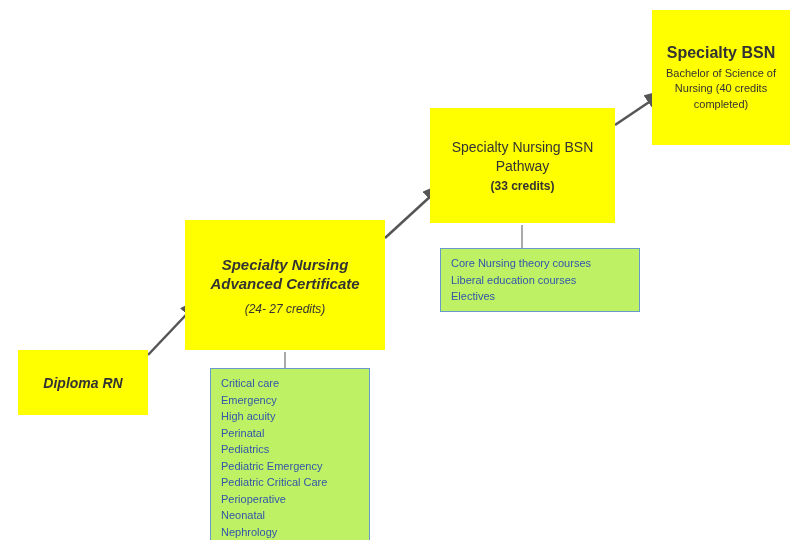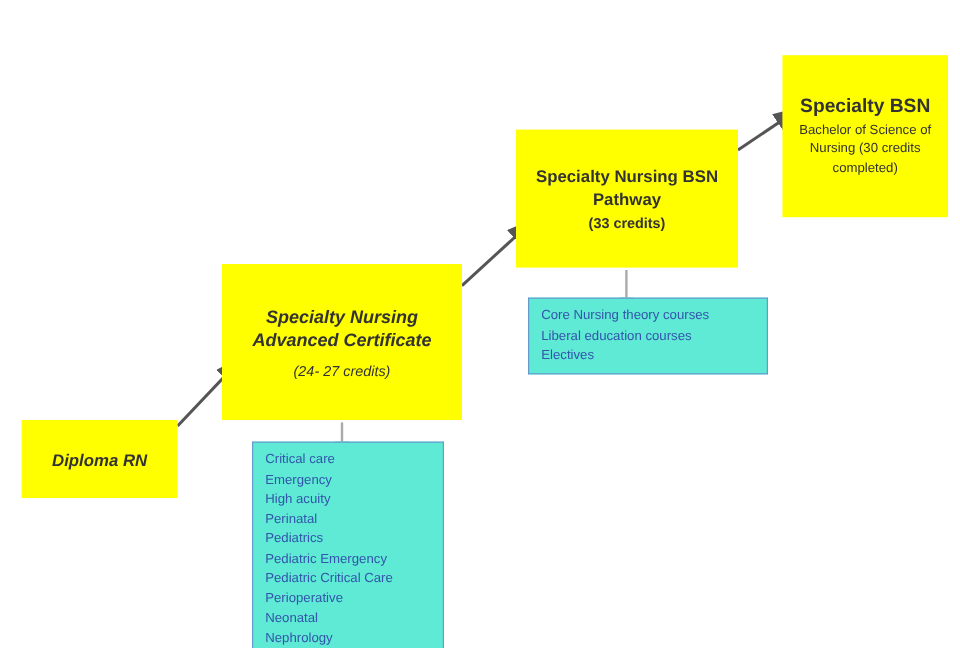--- a/index.html
+++ b/index.html
@@ -28,21 +28,21 @@
       justify-content: center;
       text-align: center;
       font-weight: bold;
       color: #333;
     }
 
     
     .info-box {
       position: absolute;
       border: 1.5px solid #6699cc;
-      background: #5eead4;
+      background: #bef264;
       padding: 6px 10px;
       font-size: 11px;
       color: #3355aa;
       line-height: 1.5;
     }
 
     
     .arrows-svg {
       position: absolute;
       top: 0;
@@ -86,38 +86,37 @@
     .box-bsn-pathway {
       left: 430px;
       top: 108px;
       width: 185px;
       height: 115px;
       flex-direction: column;
     }
 
     .box-bsn-pathway .main-title {
       font-size: 14px;
-      font-weight: bold;
+      font-weight: normal;
       line-height: 1.3;
       text-align: center;
     }
 
     .box-bsn-pathway .sub-title {
       font-size: 12px;
       font-weight: bold;
       margin-top: 4px;
     }
 
     .box-specialty-bsn {
       left: 652px;
       top: 10px;
       width: 138px;
       height: 135px;
       flex-direction: column;
-      margin-top: 36px;
     }
 
     .box-specialty-bsn .main-title {
       font-size: 16px;
       font-weight: bold;
       line-height: 1.2;
     }
 
     .box-specialty-bsn .sub-title {
       font-size: 11px;
@@ -176,21 +175,21 @@
     <div class="sub-title">(24- 27 credits)</div>
   </div>
 
   <div class="yellow-box box-bsn-pathway">
     <div class="main-title">Specialty Nursing BSN Pathway</div>
     <div class="sub-title">(33 credits)</div>
   </div>
 
   <div class="yellow-box box-specialty-bsn">
     <div class="main-title">Specialty BSN</div>
-    <div class="sub-title">Bachelor of Science of Nursing (30 credits completed)</div>
+    <div class="sub-title">Bachelor of Science of Nursing (40 credits completed)</div>
   </div>
 
   <div class="info-box info-advanced" id="advanced-list-box">
   <div>Critical care</div>
       <div>Emergency</div>
       <div>High acuity</div>
       <div>Perinatal</div>
       <div>Pediatrics</div>
       <div>Pediatric Emergency</div>
       <div>Pediatric Critical Care</div>

